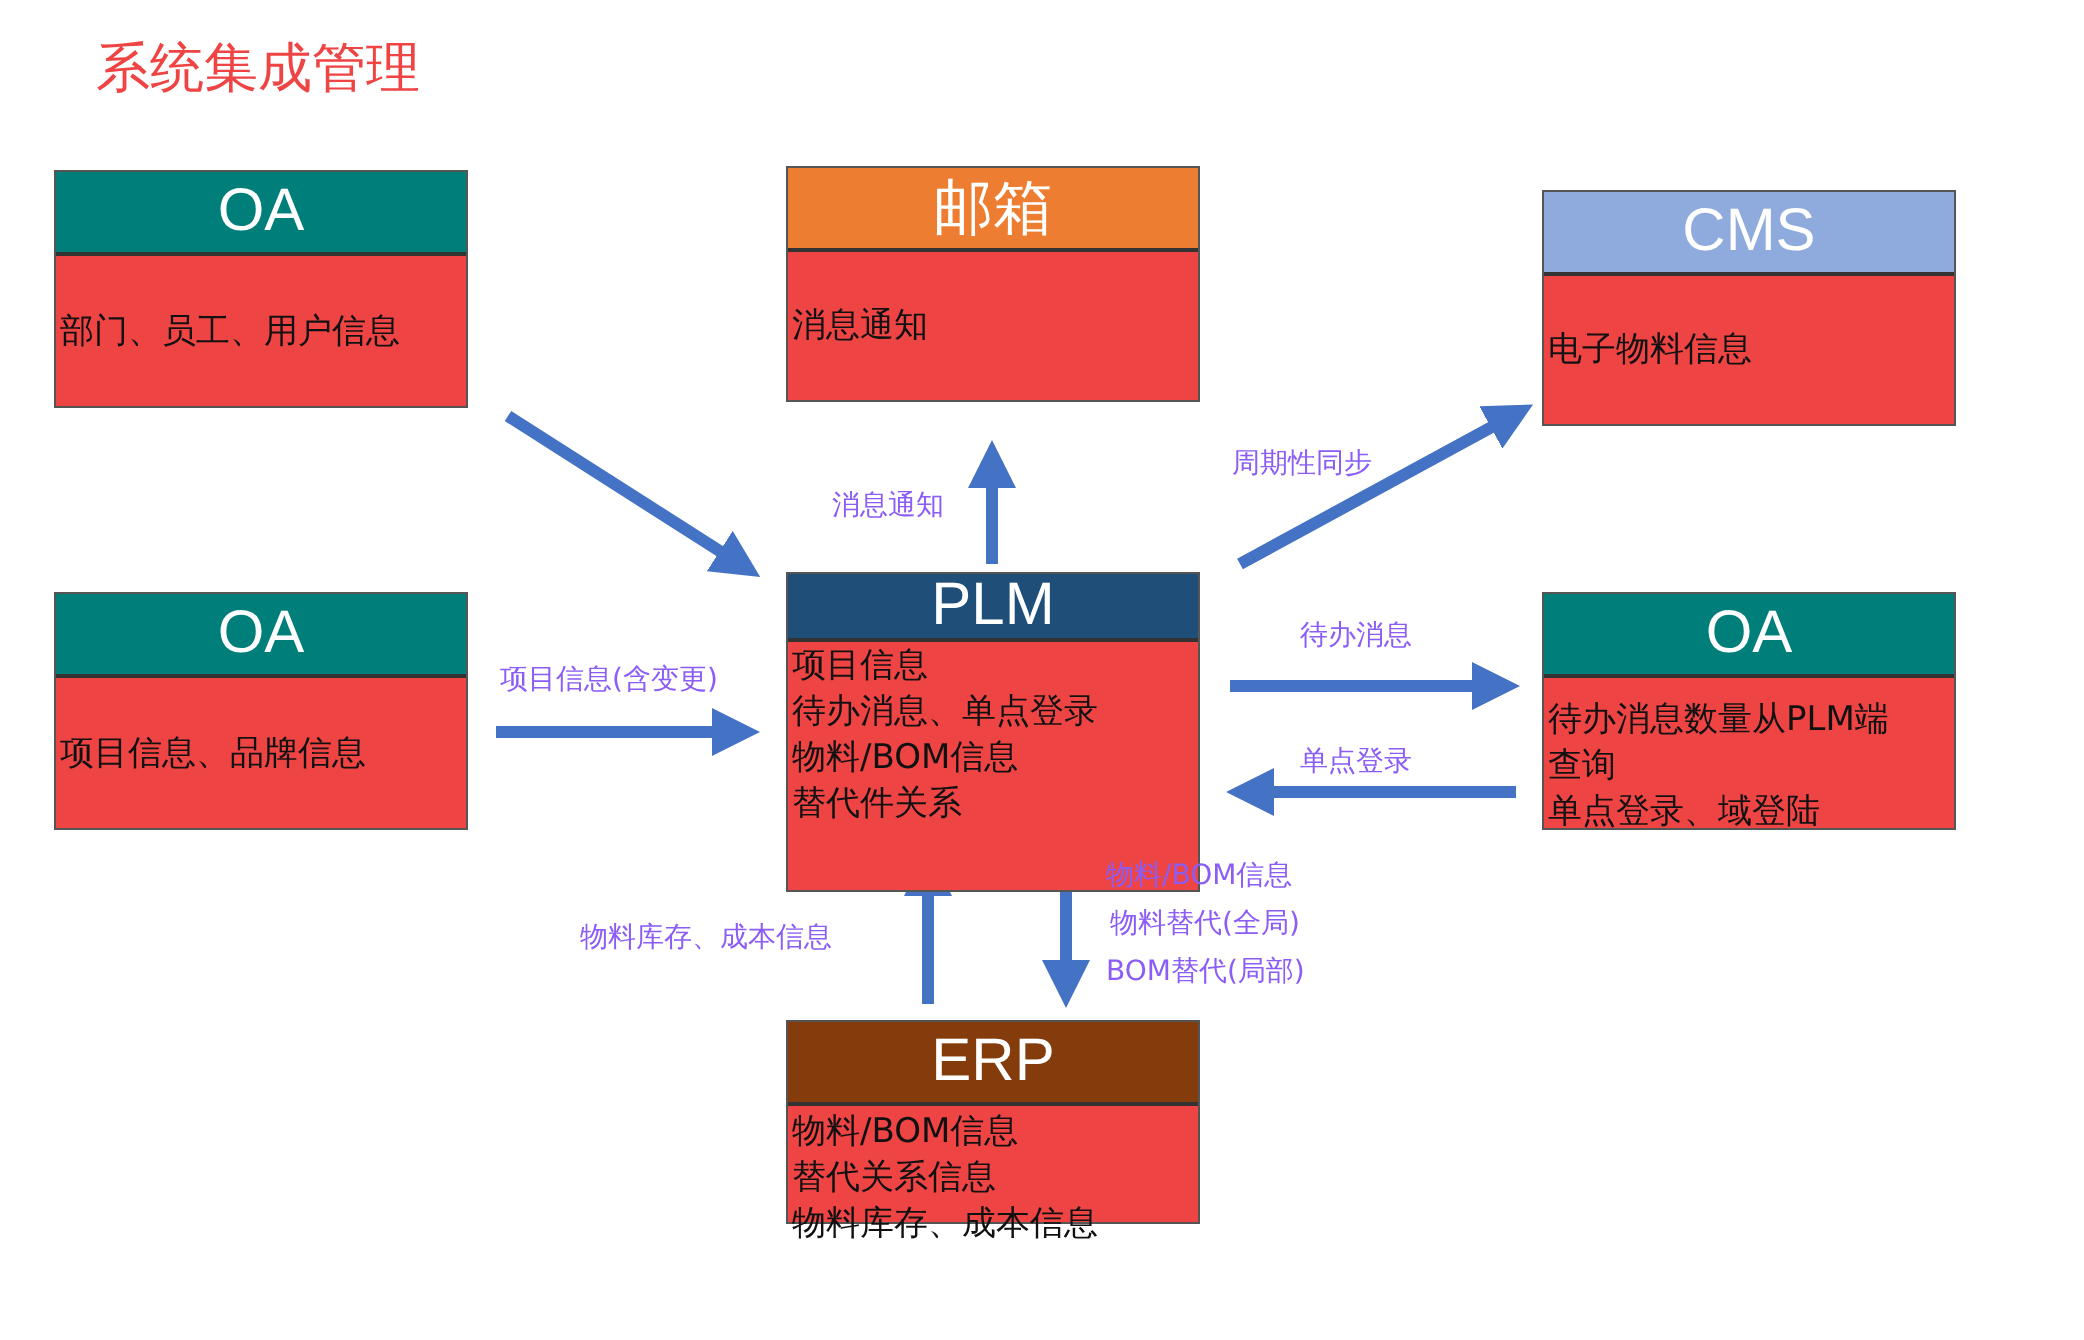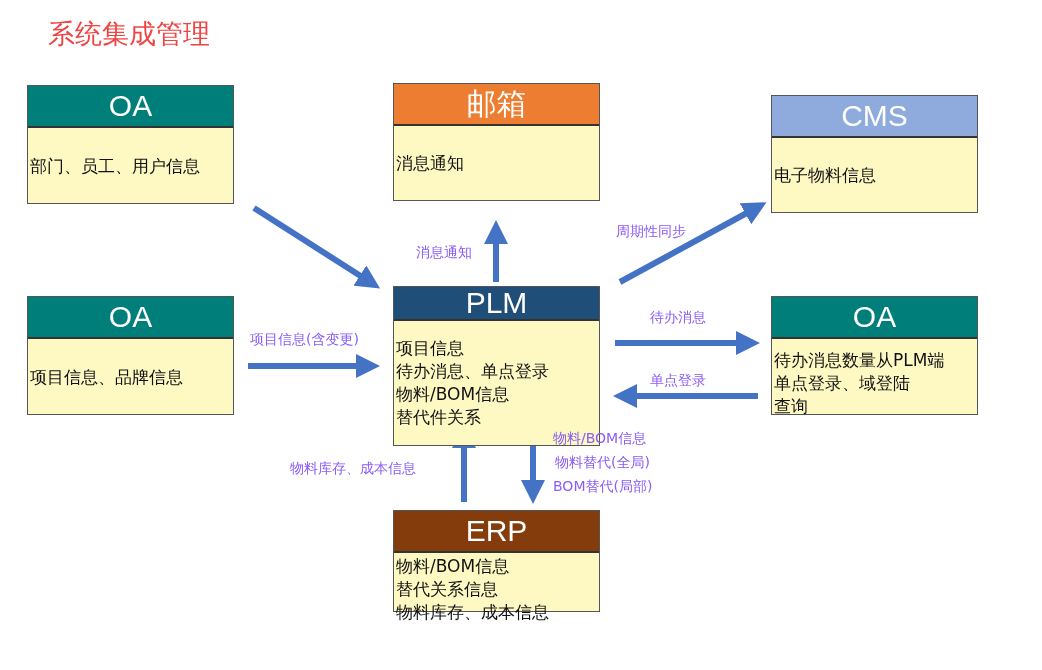--- a/index.html
+++ b/index.html
@@ -1,19 +1,19 @@
 <!DOCTYPE html>
 <html><head>
 <meta charset="utf-8">
 <style>
   html, body { margin:0; padding:0; background:#ffffff; }
   body { width:1042px; height:670px; position:relative; overflow:hidden;
          font-family:"DejaVu Sans","Liberation Sans",sans-serif; color:#111; }
   .title { position:absolute; left:48px; top:16px; font-size:27px; color:#ef4444; }
-  .box { position:absolute; border:1px solid #555; background:#fef9c3; box-sizing:border-box; }
+  .box { position:absolute; border:1px solid #555; background:#ef4444; box-sizing:border-box; }
   .box .hdr { height:42px; display:flex; align-items:center; justify-content:center;
               color:#fff; font-family:"Liberation Sans",sans-serif; font-size:30px;
               border-bottom:2px solid #333; box-sizing:border-box; }
   .box .body { font-size:17px; line-height:22px; padding:0 0 0 2px; }
   .box .body.center { display:flex; align-items:center; }
   .lbl { position:absolute; font-size:14px; color:#8b5cf6; white-space:nowrap; }
   svg.arrows { position:absolute; left:0; top:0; }
 </style>
 </head>
 <body>
@@ -59,34 +59,34 @@
 
 <div class="box" style="left:27px;top:296px;width:207px;height:119px;">
   <div class="hdr" style="background:#007f7a;">OA</div>
   <div class="body center" style="height:75px;">
     <span>项目信息、品牌信息</span>
   </div>
 </div>
 
 <div class="box" style="left:393px;top:286px;width:207px;height:160px;">
   <div class="hdr" style="background:#1f4e79;height:34px;">PLM</div>
-  <div class="body" style="padding-top:16px;line-height:23px;">
+  <div class="body" style="padding-top:1px;line-height:23px;">
     <div>项目信息</div>
     <div>待办消息、单点登录</div>
     <div>物料/BOM信息</div>
     <div>替代件关系</div>
   </div>
 </div>
 
 <div class="box" style="left:771px;top:296px;width:207px;height:119px;">
   <div class="hdr" style="background:#007f7a;">OA</div>
   <div class="body" style="padding-top:10px;line-height:23px;">
     <div>待办消息数量从PLM端</div>
+    <div>查询</div>
     <div>单点登录、域登陆</div>
-    <div>查询</div>
   </div>
 </div>
 
 <div class="box" style="left:393px;top:510px;width:207px;height:102px;">
   <div class="hdr" style="background:#843c0c;">ERP</div>
   <div class="body" style="padding-top:2px;line-height:23px;">
     <div>物料/BOM信息</div>
     <div>替代关系信息</div>
     <div>物料库存、成本信息</div>
   </div>

